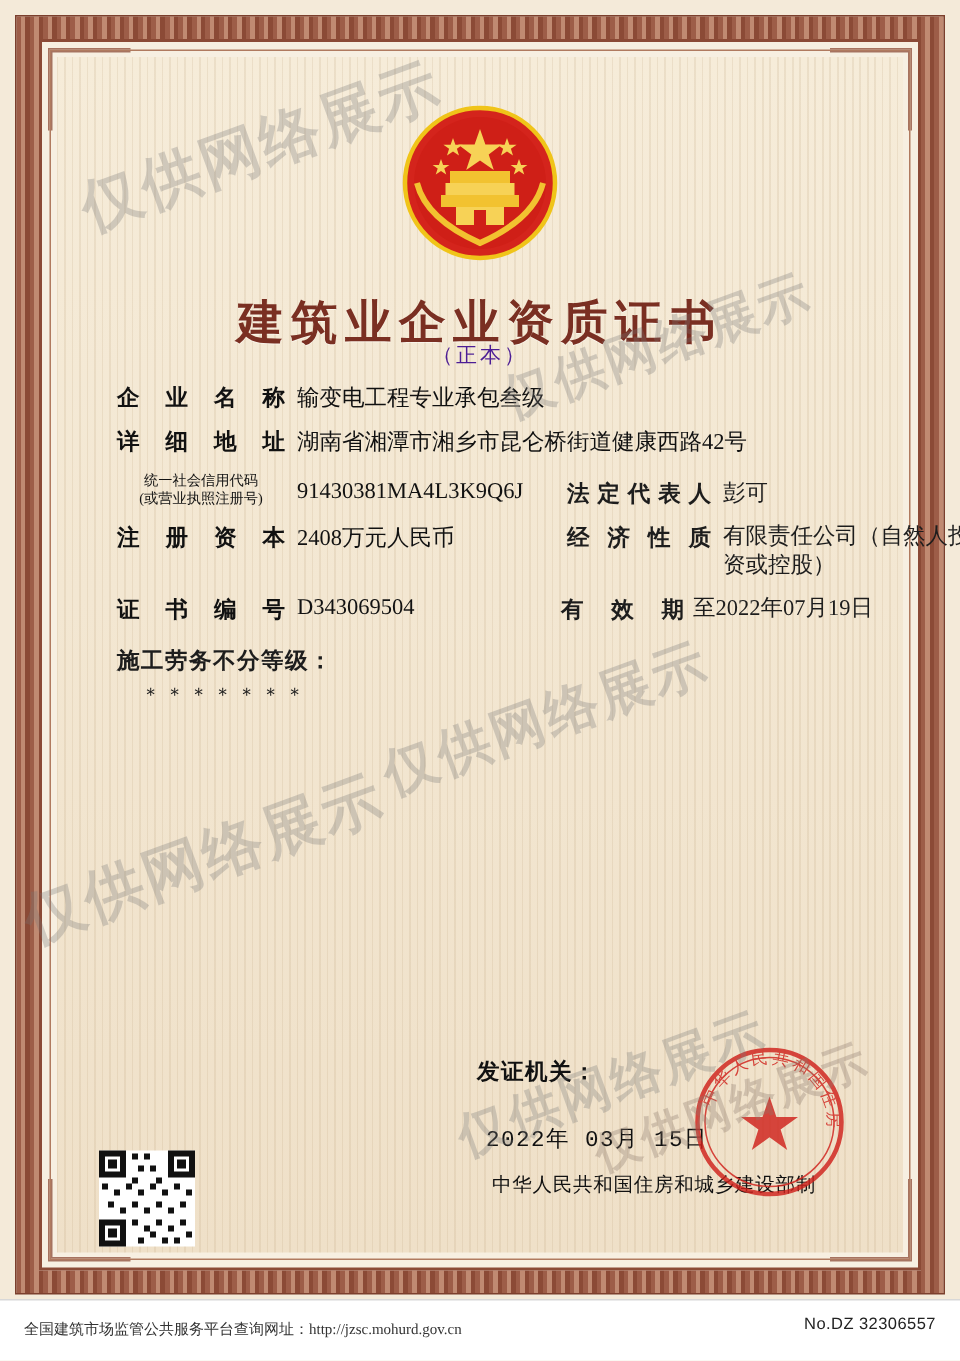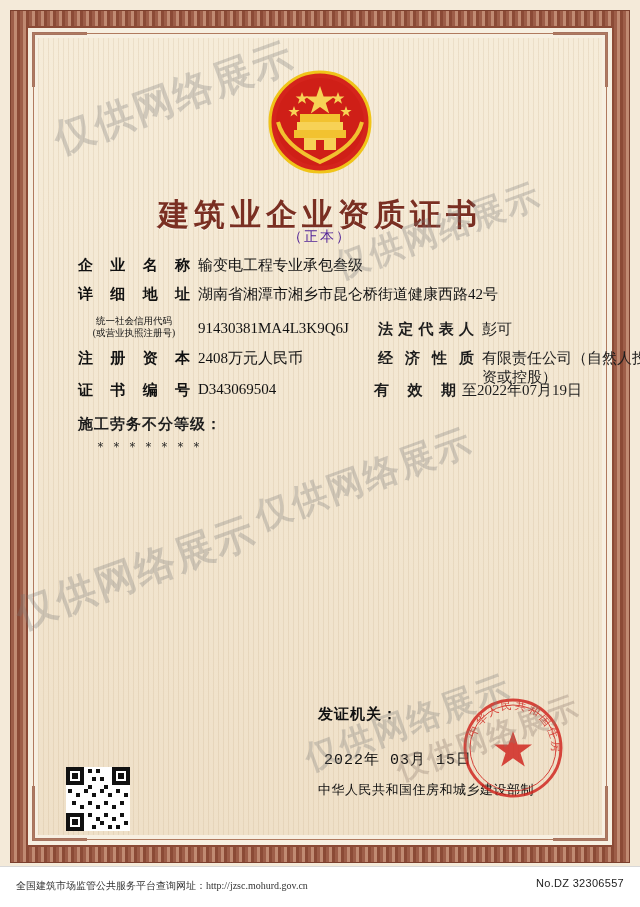--- a/index.html
+++ b/index.html
@@ -214,21 +214,21 @@
   .issuer-date {
     font-size: 15px;
     margin-top: 26px;
     letter-spacing: 1px;
     padding-left: 6px;
   }
   .issuer-foot {
     font-size: 13px;
     margin-top: 12px;
     letter-spacing: .5px;
-    text-align: left;
+    text-align: center;
     width: 236px;
   }
 
   
   #official-seal {
     position: absolute;
     right: 74px;
     bottom: 106px;
     width: 106px;
     height: 106px;
@@ -353,21 +353,21 @@
       <span class="val2">彭可</span>
     </div>
 
     <div class="row">
       <span class="lbl">注册资本</span>
       <span class="val">2408万元人民币</span>
       <span class="lbl2">经济性质</span>
       <span class="val2">有限责任公司（自然人投资或控股）</span>
     </div>
 
-    <div class="row" style="margin-top:6px">
+    <div class="row" style="margin-top:22px">
       <span class="lbl">证书编号</span>
       <span class="val">D343069504</span>
       <span class="lbl2 date">有效期</span>
       <span class="val2 date">至2022年07月19日</span>
     </div>
 
     <div class="qual-head">施工劳务不分等级：</div>
     <div class="qual-stars">＊＊＊＊＊＊＊</div>
   </div>
 

